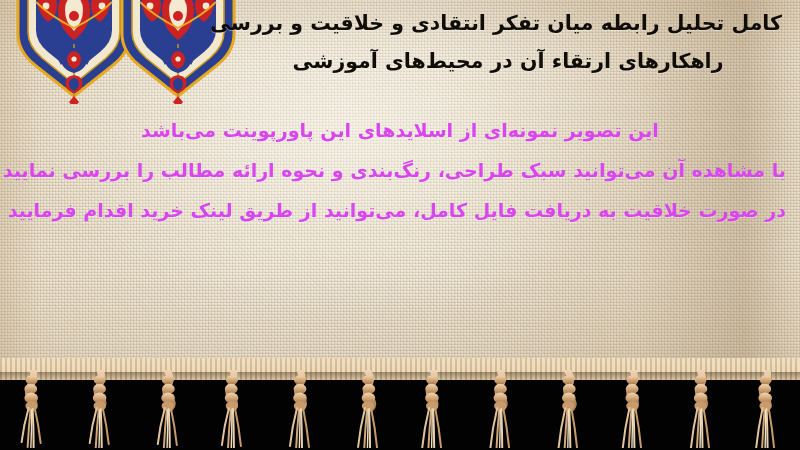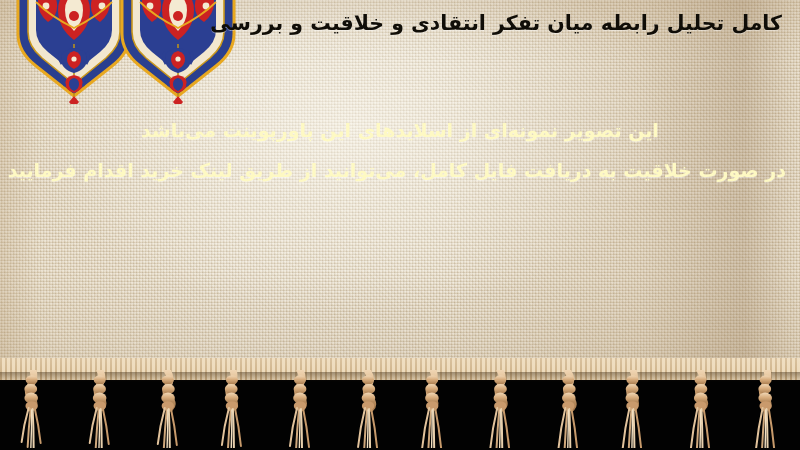--- a/index.html
+++ b/index.html
@@ -67,21 +67,21 @@
   .title-line{
     font-size:20.5px;line-height:38px;color:#100d07;font-weight:700;
     letter-spacing:0px;white-space:nowrap;
     text-shadow:0 1px 0 rgba(255,255,255,.35);
   }
   .body-block{
     position:absolute;right:14px;top:110px;width:772px;
     text-align:center;direction:rtl;
   }
   .body-line{
-    font-size:19px;line-height:40px;color:#fef9c3;font-weight:700;
+    font-size:19px;line-height:40px;color:#d946ef;font-weight:700;
     white-space:nowrap;
     text-shadow:0 1px 0 rgba(255,255,255,.32);
   }
 
   
   .selvedge{
     position:absolute;left:0;top:358px;width:800px;height:22px;
     background:
       repeating-linear-gradient(90deg,
         rgba(198,166,122,.55) 0px, rgba(198,166,122,.55) 2px,
@@ -164,24 +164,26 @@
 
   <div class="ornament orn-2">
     <svg viewBox="0 0 116 150" width="116" height="150">
       <use href="#med" x="0" y="46"></use>
       <use href="#pend" x="42" y="94"></use>
     </svg>
   </div>
 
   <div class="title-block">
     <div class="title-line">کامل تحلیل رابطه میان تفکر انتقادی و خلاقیت و بررسی</div>
+    <div class="title-line">راهکارهای ارتقاء آن در محیط‌های آموزشی</div>
   </div>
 
   <div class="body-block">
     <div class="body-line">این تصویر نمونه‌ای از اسلایدهای این پاورپوینت می‌باشد</div>
+    <div class="body-line">با مشاهده آن می‌توانید سبک طراحی، رنگ‌بندی و نحوه ارائه مطالب را بررسی نمایید</div>
     <div class="body-line">در صورت خلاقیت به دریافت فایل کامل، می‌توانید از طریق لینک خرید اقدام فرمایید</div>
   </div>
 
   <div class="fringe-bg"></div>
   <div class="selvedge"></div>
   <div class="selvedge-shadow"></div>
 
   <div id="fringe-layer">
       <div class="tassel" style="left: 18.3333px;"><svg width="30" height="78" viewBox="0 0 30 78">
           <defs>

